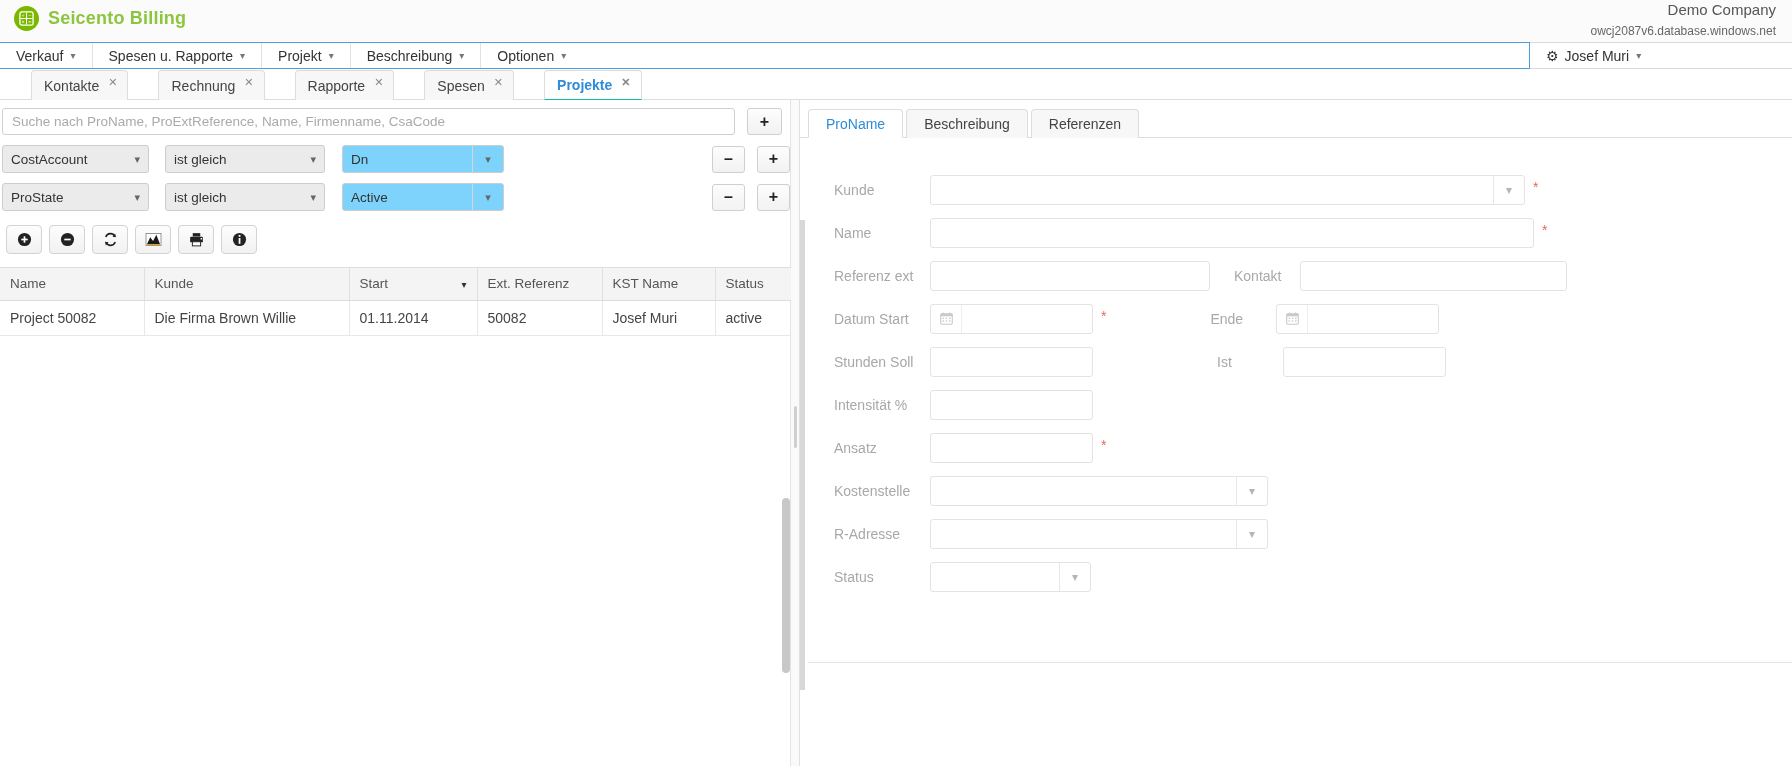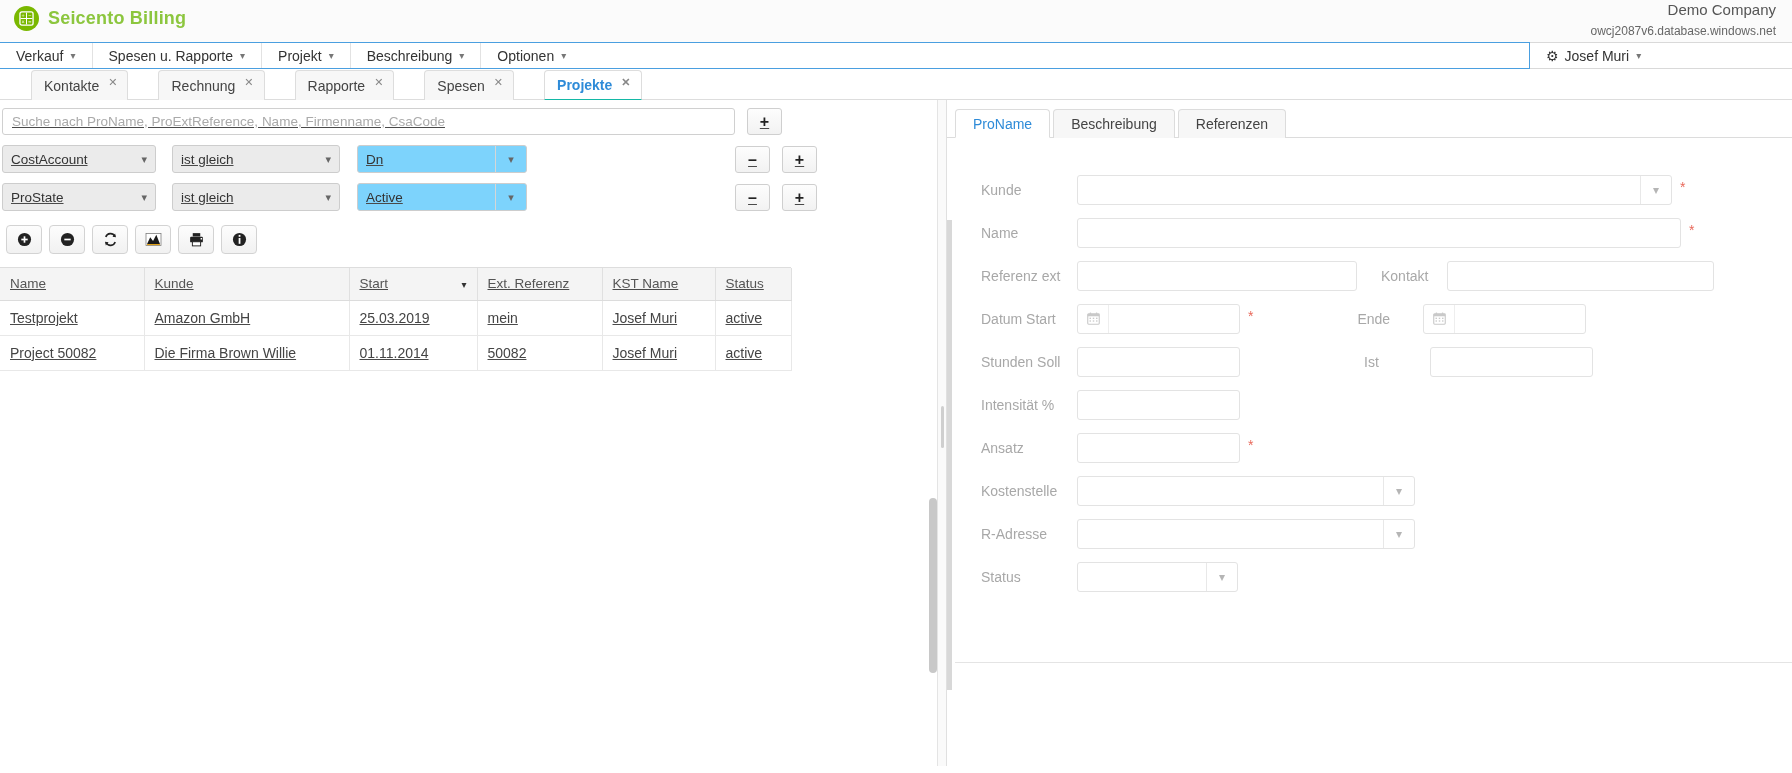--- a/index.html
+++ b/index.html
@@ -135,25 +135,24 @@
     margin-top: 5px;
     cursor: pointer;
   }
 
   
   .body {
     display: flex;
     height: calc(773px - 42px - 34px - 31px);
   }
   .left-pane {
-    width: 938px;
+    width: 791px;
     position: relative;
     background: #fff;
     border-right: 1px solid #e4e4e4;
-    text-decoration: underline;
   }
   .splitter {
     width: 9px;
     background: #fafafa;
     border-right: 1px solid #e0e0e0;
     position: relative;
   }
   .splitter::after {
     content: "";
     position: absolute;
@@ -191,21 +190,21 @@
     border-radius: 3px;
     background: linear-gradient(#fdfdfd,#f2f2f2);
     font-size: 16px; font-weight: bold;
     color: #222;
     display: flex; align-items: center; justify-content: center;
     cursor: pointer;
     line-height: 1;
   }
 
   .filter-row {
-    display: flex; align-items: flex-end;
+    display: flex; align-items: center;
     padding: 10px 0 0 2px;
   }
   .sel {
     height: 28px;
     border: 1px solid #cdcdcd;
     border-radius: 3px;
     display: flex; align-items: center;
     position: relative;
     font-size: 13.5px;
     color: #333;
@@ -605,28 +604,20 @@
             <th class="c2">
               <span>Start</span>
               <span class="sortarrow">▾</span>
             </th>
             <th class="c3">Ext. Referenz</th>
             <th class="c4">KST Name</th>
             <th class="c5">Status</th>
           </tr>
         </thead>
         <tbody>
-          <tr>
-            <td class="c0">Testprojekt</td>
-            <td class="c1">Amazon GmbH</td>
-            <td class="c2">25.03.2019</td>
-            <td class="c3">mein</td>
-            <td class="c4">Josef Muri</td>
-            <td class="c5">active</td>
-          </tr>
           <tr>
             <td class="c0">Project 50082</td>
             <td class="c1">Die Firma Brown Willie</td>
             <td class="c2">01.11.2014</td>
             <td class="c3">50082</td>
             <td class="c4">Josef Muri</td>
             <td class="c5">active</td>
           </tr>
         </tbody>
       </table>

